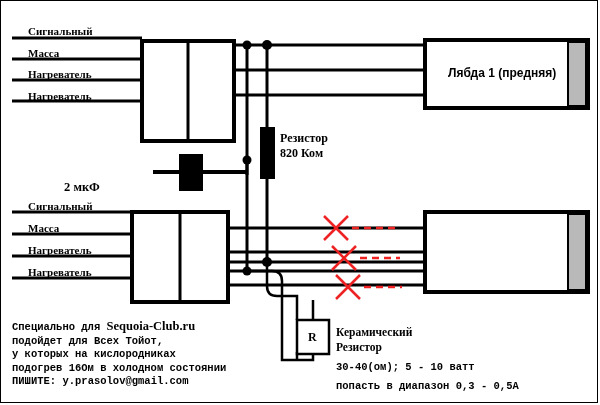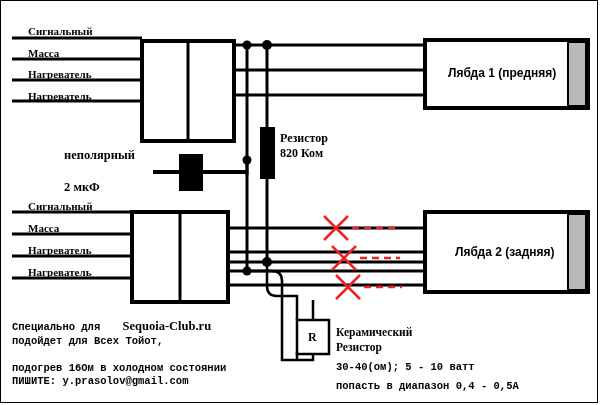--- a/index.html
+++ b/index.html
@@ -33,21 +33,21 @@
     font-weight:bold;font-size:12.5px;color:#000;line-height:15px;
   }
   .cer-label{
     font-family:"Liberation Serif", serif;
     font-weight:bold;font-size:11.5px;color:#000;line-height:13.5px;
   }
   .mono-note{
     font-family:"Liberation Mono", monospace;
     font-weight:bold;font-size:10.5px;color:#000;line-height:13.5px;
   }
-  .mono-note .site{font-family:"Liberation Serif", serif;font-size:12.5px;margin-left:16px;}
+  .mono-note .site{font-family:"Liberation Serif", serif;font-size:12.5px;}
   .r-letter{
     position:absolute;font-family:"Liberation Serif", serif;
     font-weight:bold;font-size:12px;color:#000;
   }
 </style>
 </head>
 <body>
 
 <div id="stage">
   <div class="border-frame"></div>
@@ -160,35 +160,33 @@
   <div class="lbl sig-label" style="left:28px;top:47px;">Масса</div>
   <div class="lbl sig-label" style="left:28px;top:68px;">Нагреватель</div>
   <div class="lbl sig-label" style="left:28px;top:90px;">Нагреватель</div>
 
   <div class="lbl sig-label" style="left:28px;top:200px;">Сигнальный</div>
   <div class="lbl sig-label" style="left:28px;top:222px;">Масса</div>
   <div class="lbl sig-label" style="left:28px;top:244px;">Нагреватель</div>
   <div class="lbl sig-label" style="left:28px;top:266px;">Нагреватель</div>
 
   <div class="lbl module-label" style="left:448px;top:66px;">Лябда 1 (предняя)</div>
-  <div class="lbl module-label" style="left:455px;top:245px;">Лябда 2 (задняя)</div>
 
   <div class="lbl res-label" style="left:280px;top:132px;">Резистор</div>
   <div class="lbl res-label" style="left:280px;top:147px;">820 Ком</div>
 
-  <div class="lbl cap-label" style="left:64px;top:148px;">неполярный</div>
   <div class="lbl cap-label" style="left:64px;top:180px;">2 мкФ</div>
 
   <div class="r-letter" style="left:308px;top:330px;">R</div>
 
   <div class="lbl cer-label" style="left:336px;top:326px;">Керамический</div>
   <div class="lbl cer-label" style="left:336px;top:341px;">Резистор</div>
   <div class="lbl mono-note" style="left:336px;top:361px;">30-40(ом); 5 - 10 ватт</div>
-  <div class="lbl mono-note" style="left:336px;top:380px;">попасть в диапазон 0,4 - 0,5А</div>
+  <div class="lbl mono-note" style="left:336px;top:380px;">попасть в диапазон 0,3 - 0,5А</div>
 
   <div class="lbl mono-note" style="left:12px;top:320px;">
     <span>Специально для </span><span class="site">Sequoia-Club.ru</span><br>
     <span>подойдет для Всех Тойот,</span><br>
-    <br>
+    <span>у которых на кислородниках</span><br>
     <span>подогрев 16Ом в холодном состоянии</span><br>
     <span>ПИШИТЕ: </span><span>y.prasolov@gmail.com</span>
   </div>
 </div>
 
 </body></html>

